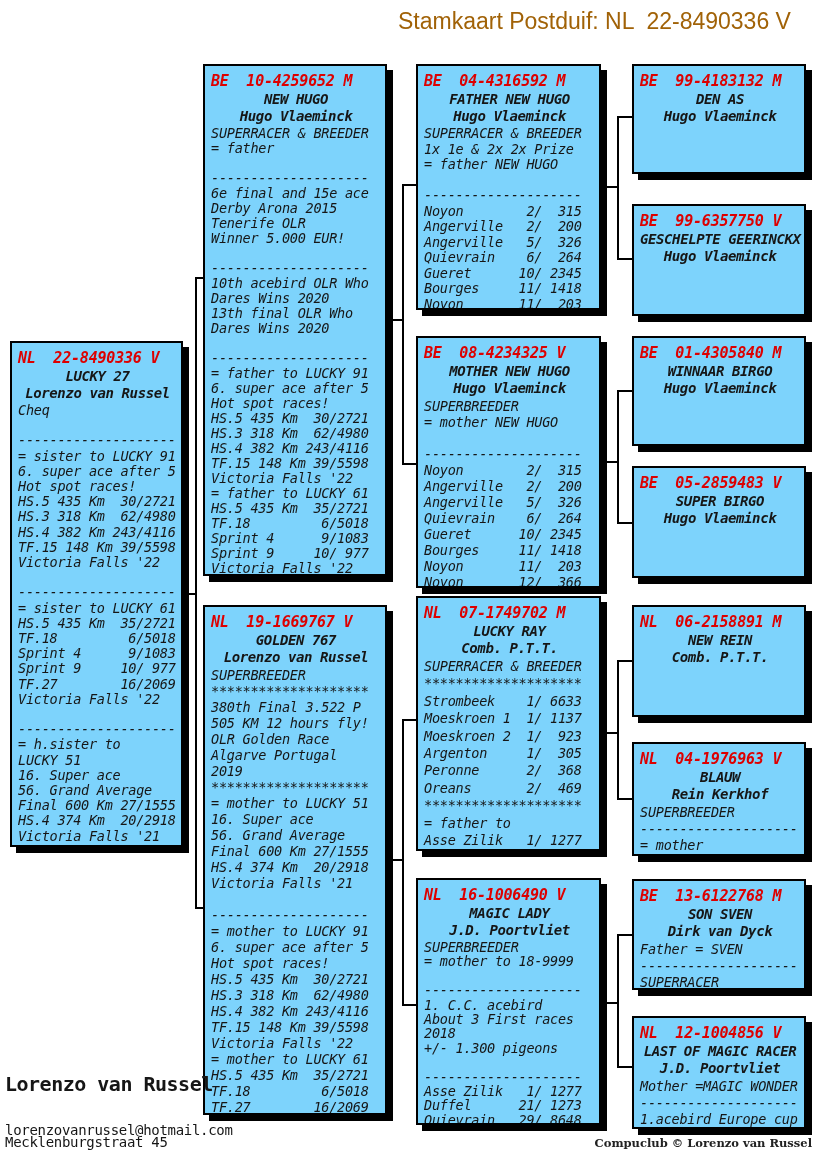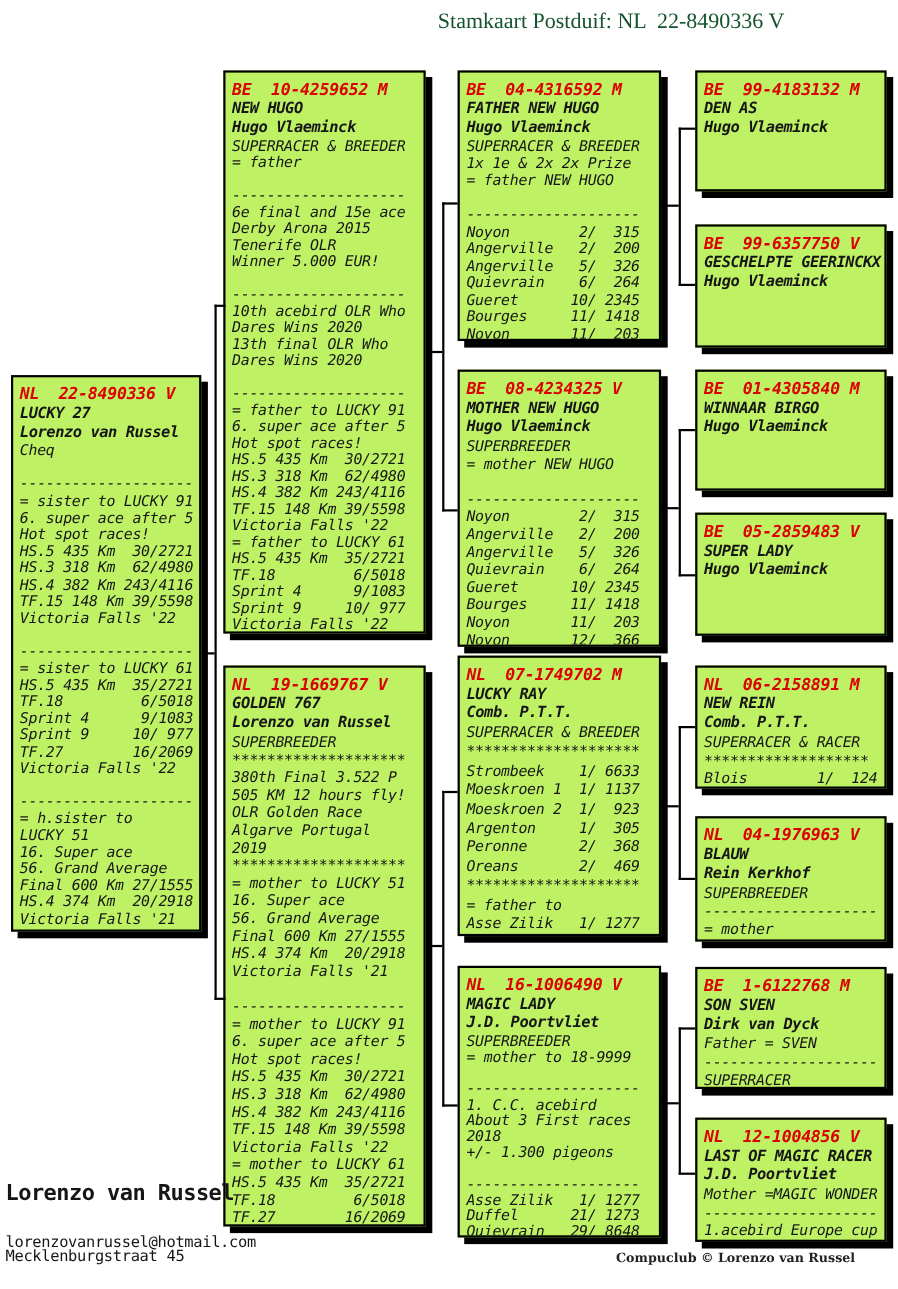--- a/index.html
+++ b/index.html
@@ -1,32 +1,32 @@
 <!DOCTYPE html>
 <html><head>
 <meta charset="utf-8">
 <style>
   html,body{margin:0;padding:0;background:#fff;}
   #page{position:relative;width:816px;height:1172px;background:#ffffff;overflow:hidden;
         font-family:"DejaVu Sans Mono",monospace;color:#161616;}
   #title{position:absolute;left:398px;top:8px;width:414px;
-         font-family:Liberation Serif, serif;font-size:20px;color:#14532d;white-space:pre;}
-  .box{position:absolute;background:#bef264;border:2px solid #000;box-shadow:6px 6px 0 0 #000;
+         font-family:Liberation Sans, sans-serif;font-size:23px;color:#a16207;white-space:pre;}
+  .box{position:absolute;background:#7dd3fc;border:2px solid #000;box-shadow:6px 6px 0 0 #000;
        box-sizing:border-box;padding:5px 4px 0 6px;overflow:hidden;}
   .ring{font-style:italic;font-weight:bold;font-size:15px;line-height:20px;color:#dd0000;
         white-space:pre;letter-spacing:-0.2px;}
   .bird-name,.fancier{font-style:italic;font-weight:bold;font-size:14px;line-height:17px;
-        white-space:pre;letter-spacing:-0.4px;}
+        white-space:pre;letter-spacing:-0.4px;text-align:center;}
   .lines{font-size:13.5px;line-height:16.5px;white-space:pre;letter-spacing:-0.25px;margin-top:1px;font-style:italic;}
   .cline{position:absolute;background:#000;}
   #owner{position:absolute;left:5px;top:1034px;white-space:pre;}
   #owner .owner-name{font-weight:bold;font-size:20px;line-height:24px;letter-spacing:-0.5px;}
   #owner .owner-line{font-size:14px;line-height:17px;letter-spacing:-0.3px;}
   #email{position:absolute;left:5px;top:1122px;font-size:14px;letter-spacing:-0.3px;white-space:pre;}
-  #credit{position:absolute;left:560px;top:1136px;width:252px;
+  #credit{position:absolute;left:560px;top:1136px;width:252px;text-align:right;
           font-family:"DejaVu Serif",serif;font-weight:bold;font-size:11.5px;color:#222;white-space:pre;}
 </style>
 </head>
 <body>
 
 <div id="page">
 
   <div id="title">Stamkaart Postduif: NL  22-8490336 V</div>
 
   <div class="box" style="left:10px;top:341px;width:173px;height:506px">
@@ -221,45 +221,42 @@
 
   <div class="box" style="left:632px;top:336px;width:174px;height:110px">
     <div class="ring">BE  01-4305840 M</div>
     <div class="bird-name">WINNAAR BIRGO</div>
     <div class="fancier">Hugo Vlaeminck</div>
     <div class="lines"></div>
   </div>
 
   <div class="box" style="left:632px;top:466px;width:174px;height:112px">
     <div class="ring">BE  05-2859483 V</div>
-    <div class="bird-name">SUPER LADY</div>
+    <div class="bird-name">SUPER BIRGO</div>
     <div class="fancier">Hugo Vlaeminck</div>
     <div class="lines"></div>
   </div>
 
   <div class="box" style="left:632px;top:605px;width:174px;height:112px">
     <div class="ring">NL  06-2158891 M</div>
     <div class="bird-name">NEW REIN</div>
     <div class="fancier">Comb. P.T.T.</div>
-    <div class="lines">SUPERRACER &amp; RACER
-*******************
-Blois        1/  124</div>
   </div>
 
   <div class="box" style="left:632px;top:742px;width:174px;height:114px">
     <div class="ring">NL  04-1976963 V</div>
     <div class="bird-name">BLAUW</div>
     <div class="fancier">Rein Kerkhof</div>
     <div class="lines">SUPERBREEDER
 --------------------
 = mother</div>
   </div>
 
   <div class="box" style="left:632px;top:879px;width:174px;height:111px">
-    <div class="ring">BE  1-6122768 M</div>
+    <div class="ring">BE  13-6122768 M</div>
     <div class="bird-name">SON SVEN</div>
     <div class="fancier">Dirk van Dyck</div>
     <div class="lines">Father = SVEN
 --------------------
 SUPERRACER</div>
   </div>
 
   <div class="box" style="left:632px;top:1016px;width:174px;height:113px">
     <div class="ring">NL  12-1004856 V</div>
     <div class="bird-name">LAST OF MAGIC RACER</div>

